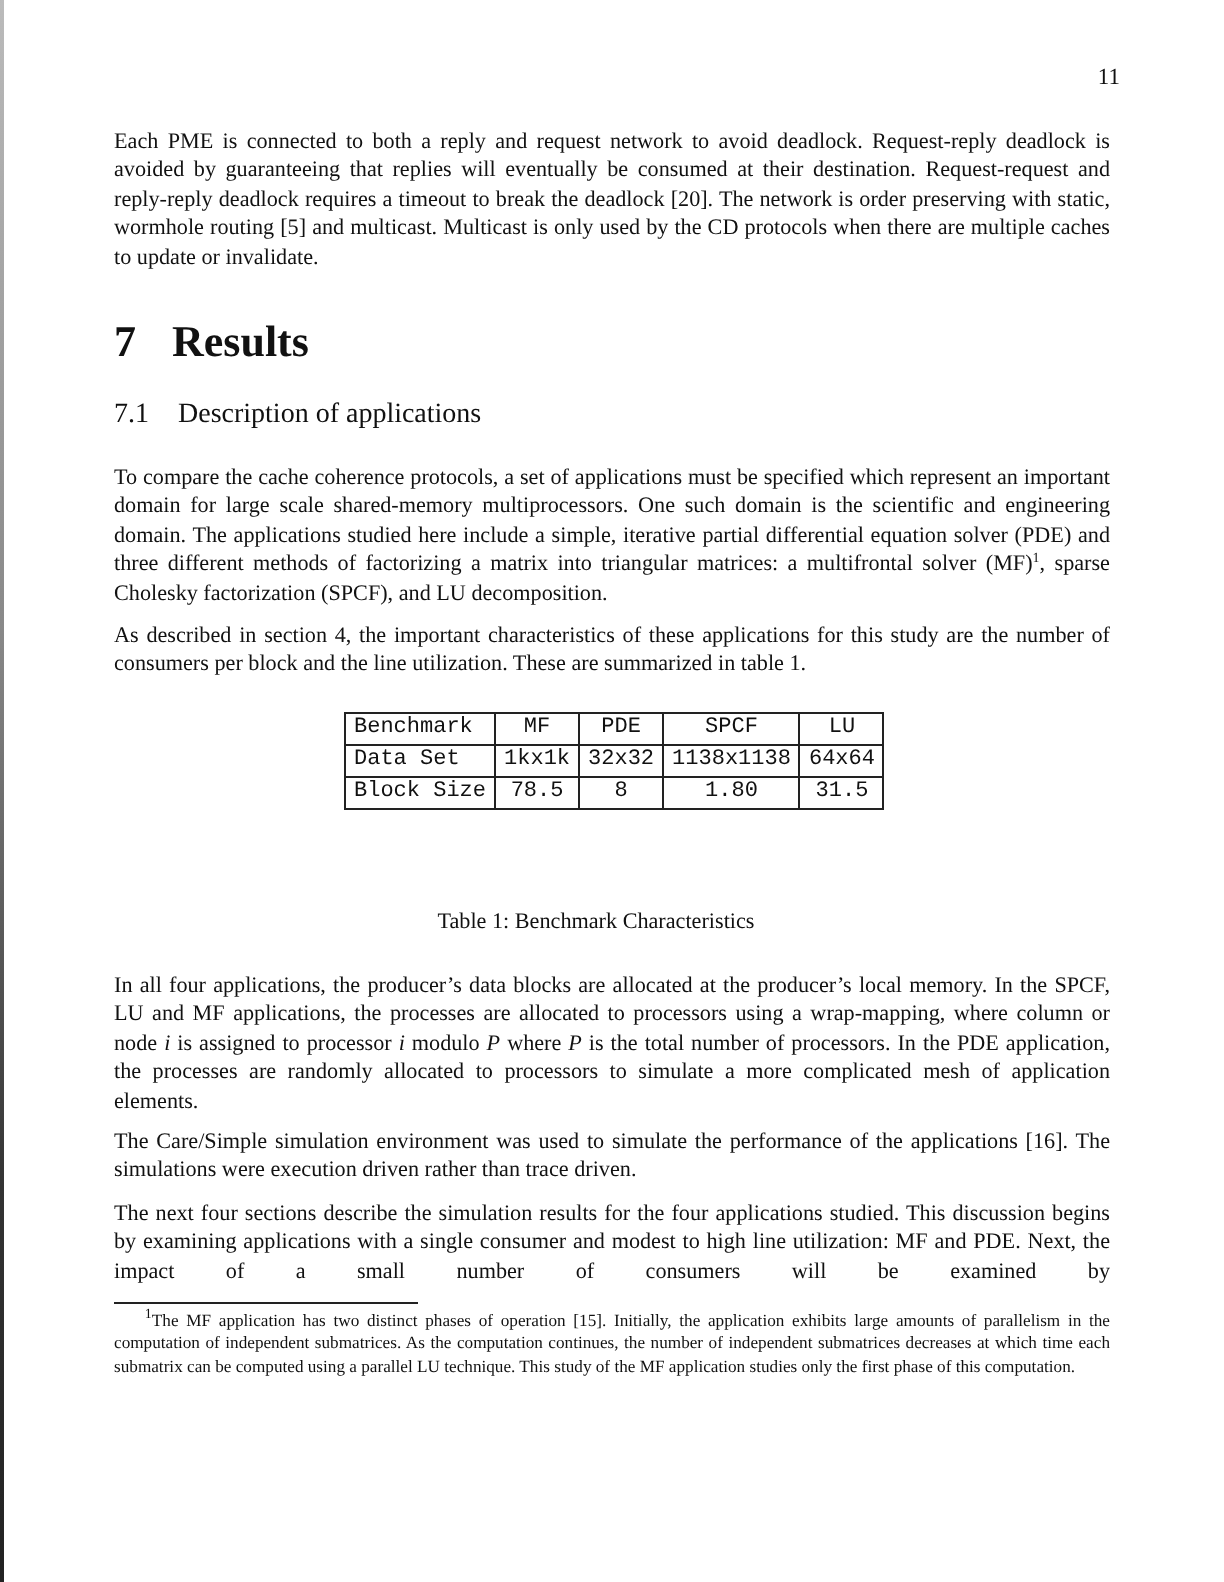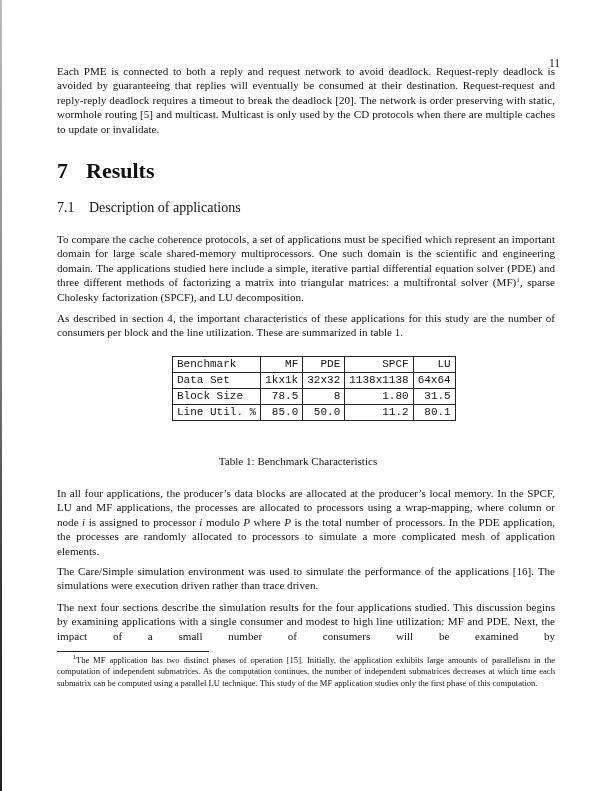--- a/index.html
+++ b/index.html
@@ -1,30 +1,30 @@
 <!DOCTYPE html>
 <html><head>
 <meta charset="utf-8">
 <style>
   html, body { margin:0; padding:0; background:#ffffff; }
   body { width:612px; height:791px; position:relative; overflow:hidden;
          font-family:"Liberation Serif","DejaVu Serif",serif; color:#111; }
   .scanline { position:absolute; left:0; top:0; width:2px; height:791px;
               background:linear-gradient(to bottom,#bbb 0%,#888 40%,#333 75%,#222 100%); }
-  .pagenum { position:absolute; top:33px; right:52px; font-size:11.5px;margin-top:24px; }
+  .pagenum { position:absolute; top:33px; right:52px; font-size:11.5px; }
   .para { position:absolute; left:57px; width:498px; font-size:11.1px; line-height:14.4px;
           text-align:justify; margin:0; }
   .para.last-line-left { text-align-last:left; }
   .h1 { position:absolute; left:57px; top:158px; font-size:22px; font-weight:bold; margin:0; }
   .h1 .num { display:inline-block; width:29px; }
   .h2 { position:absolute; left:57px; top:200px; font-size:14px; font-weight:normal; margin:0; }
   .h2 .num { display:inline-block; width:32px; }
   table.bench { position:absolute; left:172px; top:356px; border-collapse:collapse;
                 font-size:11px; line-height:13px;font-family:Liberation Mono, monospace; }
-  table.bench td { border:1px solid #222; padding:1px 4px 1px 4px; text-align:right; white-space:nowrap; }
+  table.bench td { border:1px solid #222; padding:1px 4px 1px 4px; text-align:center; white-space:nowrap; }
   table.bench td.rowhead { text-align:left; }
   .caption { position:absolute; left:0; width:596px; top:455px; text-align:center; font-size:11.1px; }
   .fn-rule { position:absolute; left:57px; top:651px; width:152px; height:0; border-top:1px solid #222; }
   .footnote { position:absolute; left:57px; top:655px; width:498px; font-size:8.6px; line-height:11.4px;
               text-align:justify; margin:0; }
   sup { font-size:7px; line-height:0; vertical-align:4px; }
   i { font-style:italic; }
 </style>
 </head>
 <body>
@@ -59,27 +59,20 @@
         <td>1138x1138</td>
         <td>64x64</td>
       </tr>
       <tr>
         <td class="rowhead">Block Size</td>
         <td>78.5</td>
         <td>8</td>
         <td>1.80</td>
         <td>31.5</td>
       </tr>
-      <tr>
-        <td class="rowhead">Line Util. %</td>
-        <td>85.0</td>
-        <td>50.0</td>
-        <td>11.2</td>
-        <td>80.1</td>
-      </tr>
     </tbody>
 </table>
 
 <div class="caption">Table 1: Benchmark Characteristics</div>
 
 <p class="para last-line-left" style="top:486px;"><span>In all four applications, the producer’s data blocks are allocated at the producer’s local memory. In the SPCF, LU and MF applications, the processes are allocated to processors using a wrap-mapping, where column or node </span><i>i</i><span> is assigned to processor </span><i>i</i><span> modulo </span><i>P</i><span> where </span><i>P</i><span> is the total number of processors. In the PDE application, the processes are randomly allocated to processors to simulate a more complicated mesh of application elements.</span></p>
 
 <p class="para last-line-left" style="top:564px;">The Care/Simple simulation environment was used to simulate the performance of the applications [16]. The simulations were execution driven rather than trace driven.</p>
 
 <p class="para" style="top:600px; text-align-last:justify;">The next four sections describe the simulation results for the four applications studied. This discussion begins by examining applications with a single consumer and modest to high line utilization: MF and PDE. Next, the impact of a small number of consumers will be examined by</p>

